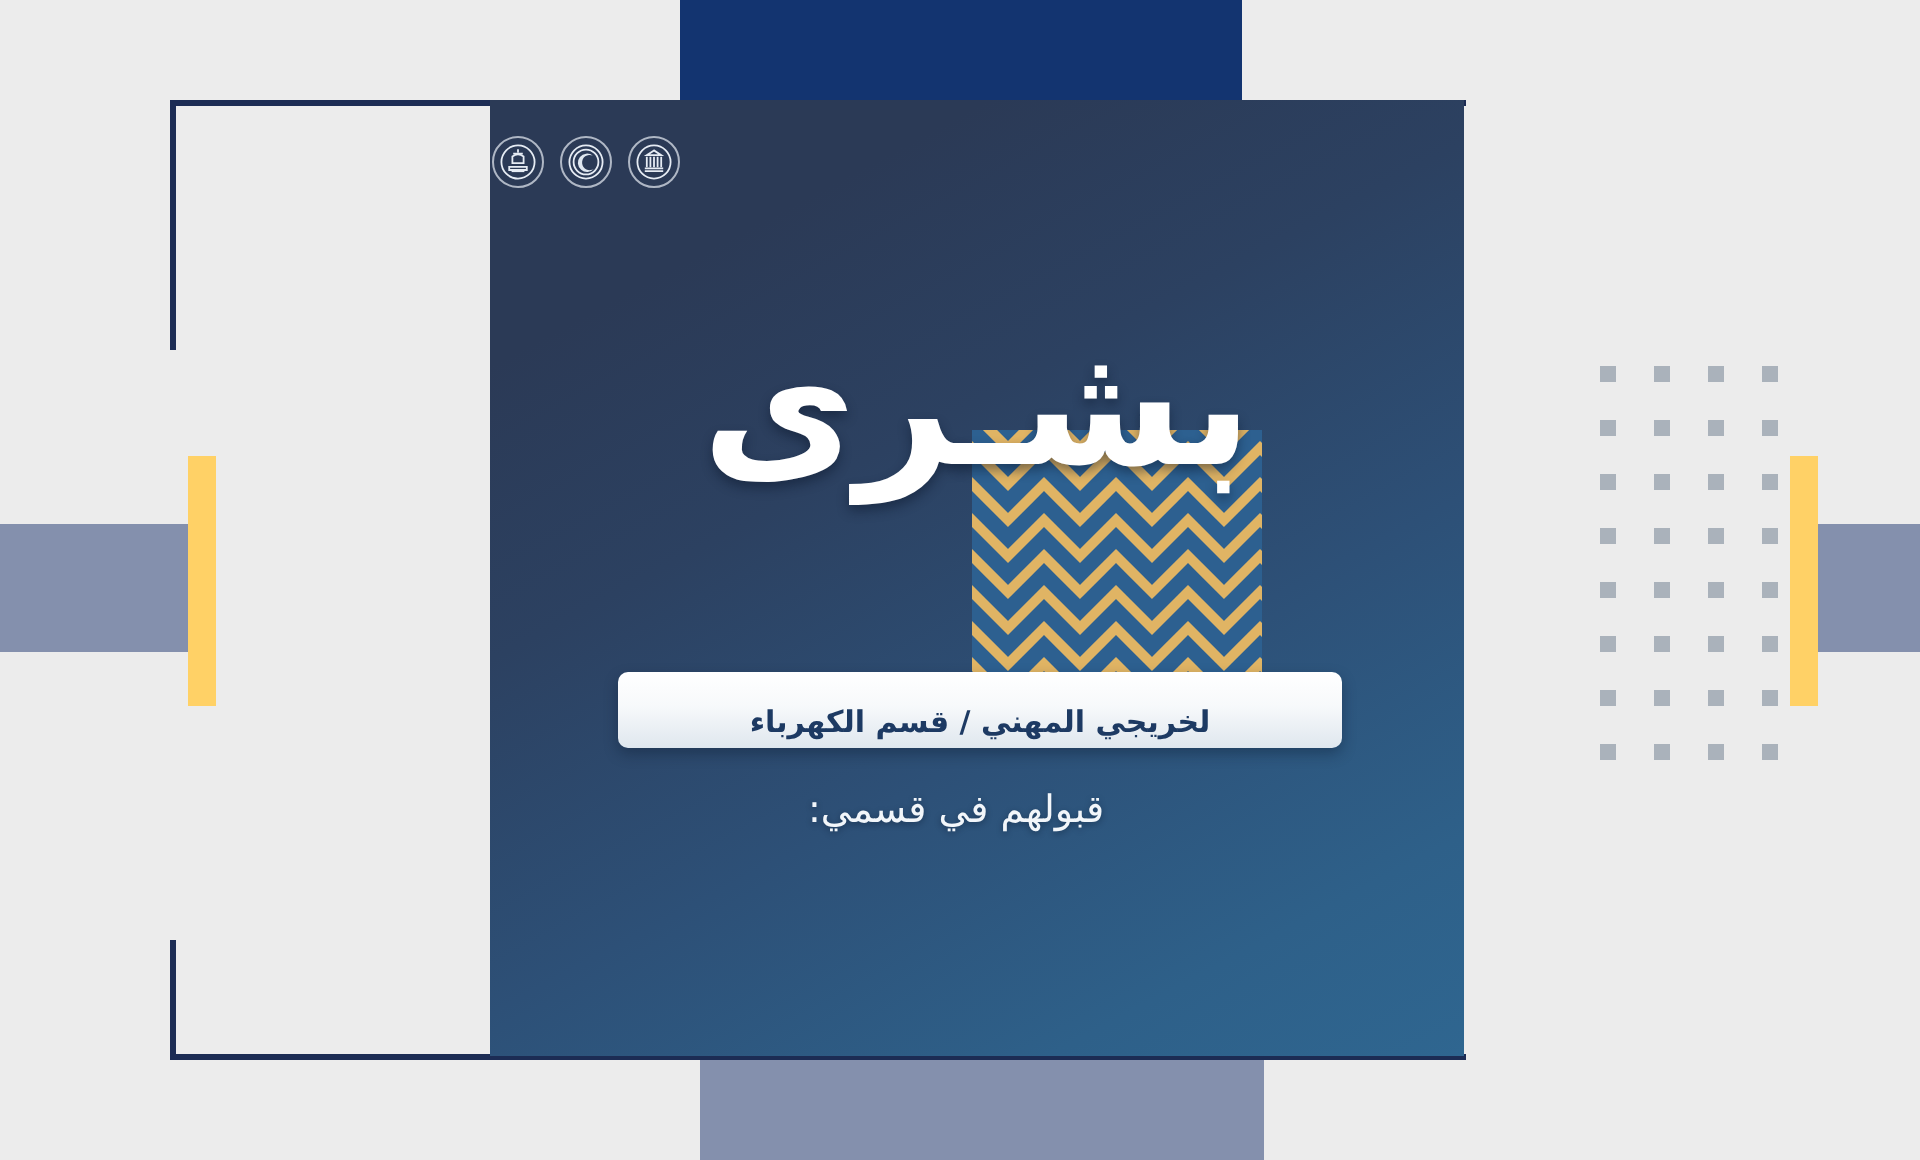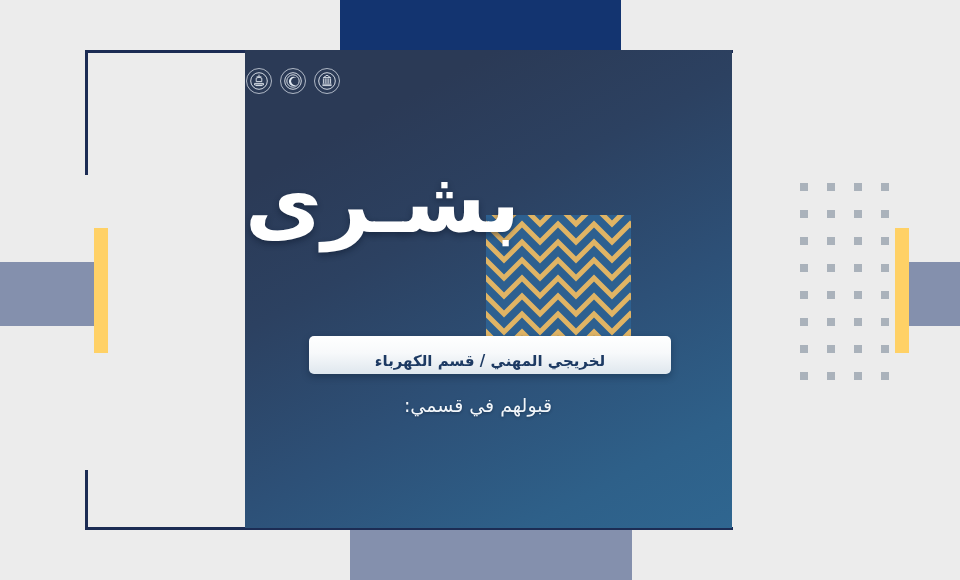--- a/index.html
+++ b/index.html
@@ -160,21 +160,21 @@
   }
   .pattern-square svg { display:block; width:145px; height:145px; }
 
   .headline {
     position: absolute;
     inset: 0;
     color: #ffffff;
     font-size: 84px;
     line-height: 0.93;
     font-weight: 700;
-    text-align: left;
+    text-align: center;
     letter-spacing: -1px;
     text-shadow: 0 3px 6px rgba(8,20,40,.45);
     padding-top: 2px;
     box-sizing: border-box;
   }
   .headline .l1, .headline .l2 { display: block; }
 
   
   .banner {
     position: absolute;

